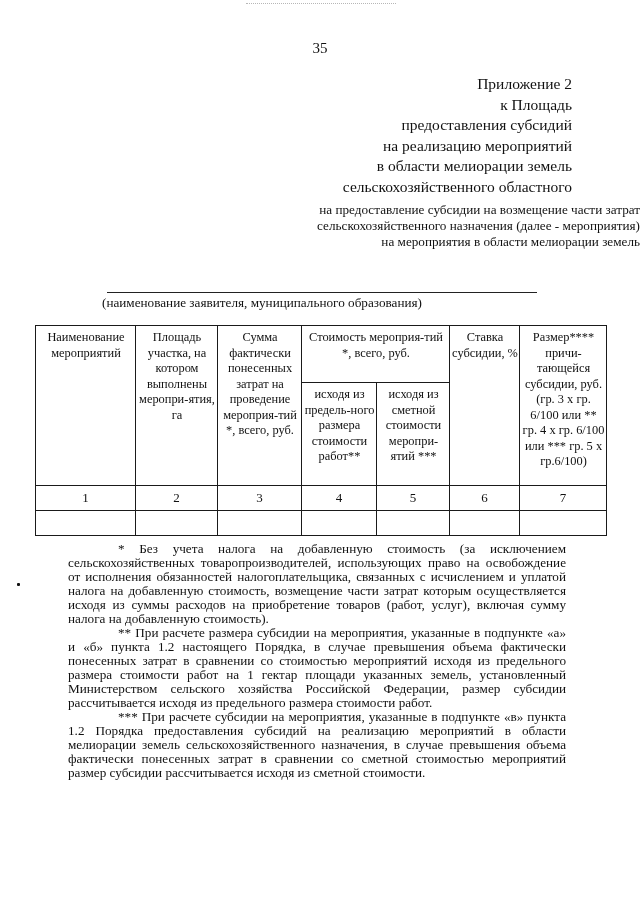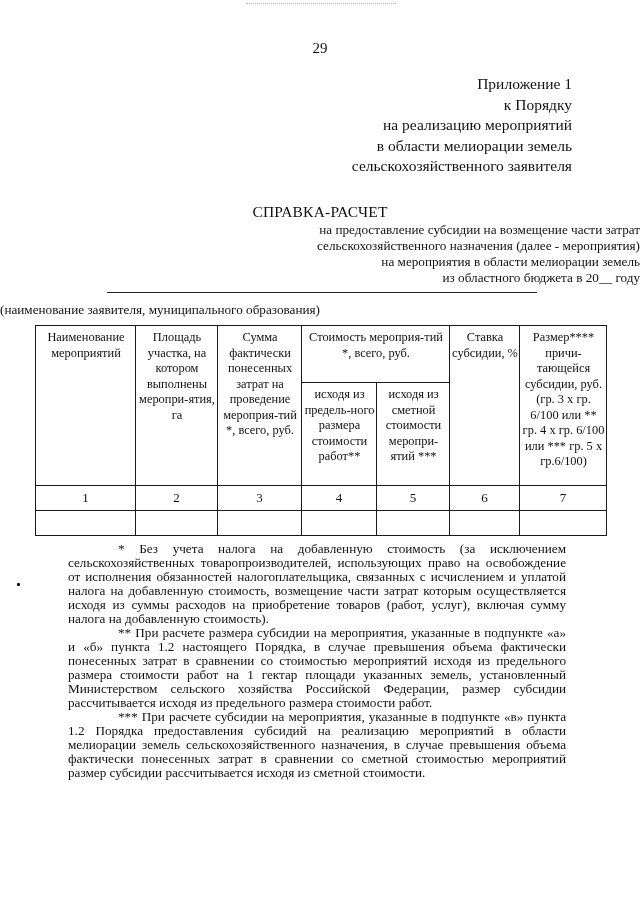--- a/index.html
+++ b/index.html
@@ -24,22 +24,22 @@
     position: absolute; left: 0; width: 640px; top: 202px;
     text-align: center;
   }
   .doc-title { font-size: 15.5px; line-height: 20px; letter-spacing: 0.2px; }
   .doc-subtitle { font-size: 13.2px; line-height: 16px; text-align: right; }
   .applicant-line {
     position: absolute; left: 107px; width: 430px; top: 292px;
     border-top: 1px solid #222;
   }
   .applicant-caption {
-    position: absolute; left: 0; width: 524px; top: 302px;
-    font-size: 13.2px;
+    position: absolute; left: 0; width: 524px; top: 295px;
+    text-align: center; font-size: 13.2px;
   }
   table.calc {
     position: absolute; left: 35px; top: 325px; width: 571px;
     border-collapse: collapse; table-layout: fixed;
     font-size: 12.4px; line-height: 15.5px;
   }
   table.calc td {
     border: 1.2px solid #1a1a1a; text-align: center; vertical-align: top;
     padding: 4px 1px 0 2px;
   }
@@ -56,36 +56,35 @@
   .margin-dot {
     position: absolute; left: 17px; top: 583px; width: 3px; height: 3px;
     background: #111; border-radius: 1px;
   }
 </style>
 </head>
 <body>
 
 <div class="scan-noise"></div>
 
-<div class="page-number">29</div>
+<div class="page-number">35</div>
 
 <div class="appendix">
-  <div>Приложение 1</div>
-  <div>к Порядку</div>
+  <div>Приложение 2</div>
+  <div>к Площадь</div>
+  <div>предоставления субсидий</div>
   <div>на реализацию мероприятий</div>
   <div>в области мелиорации земель</div>
-  <div>сельскохозяйственного заявителя</div>
+  <div>сельскохозяйственного областного</div>
 </div>
 
 <div class="title-block">
-  <div class="doc-title">СПРАВКА-РАСЧЕТ</div>
   <div class="doc-subtitle">на предоставление субсидии на возмещение части затрат</div>
   <div class="doc-subtitle">сельскохозяйственного назначения (далее - мероприятия)</div>
   <div class="doc-subtitle">на мероприятия в области мелиорации земель</div>
-  <div class="doc-subtitle">из областного бюджета в 20__ году</div>
 </div>
 
 <div class="applicant-line"></div>
 <div class="applicant-caption">(наименование заявителя, муниципального образования)</div>
 
 <table class="calc">
   <colgroup>
     <col style="width:100px">
     <col style="width:82px">
     <col style="width:84px">

